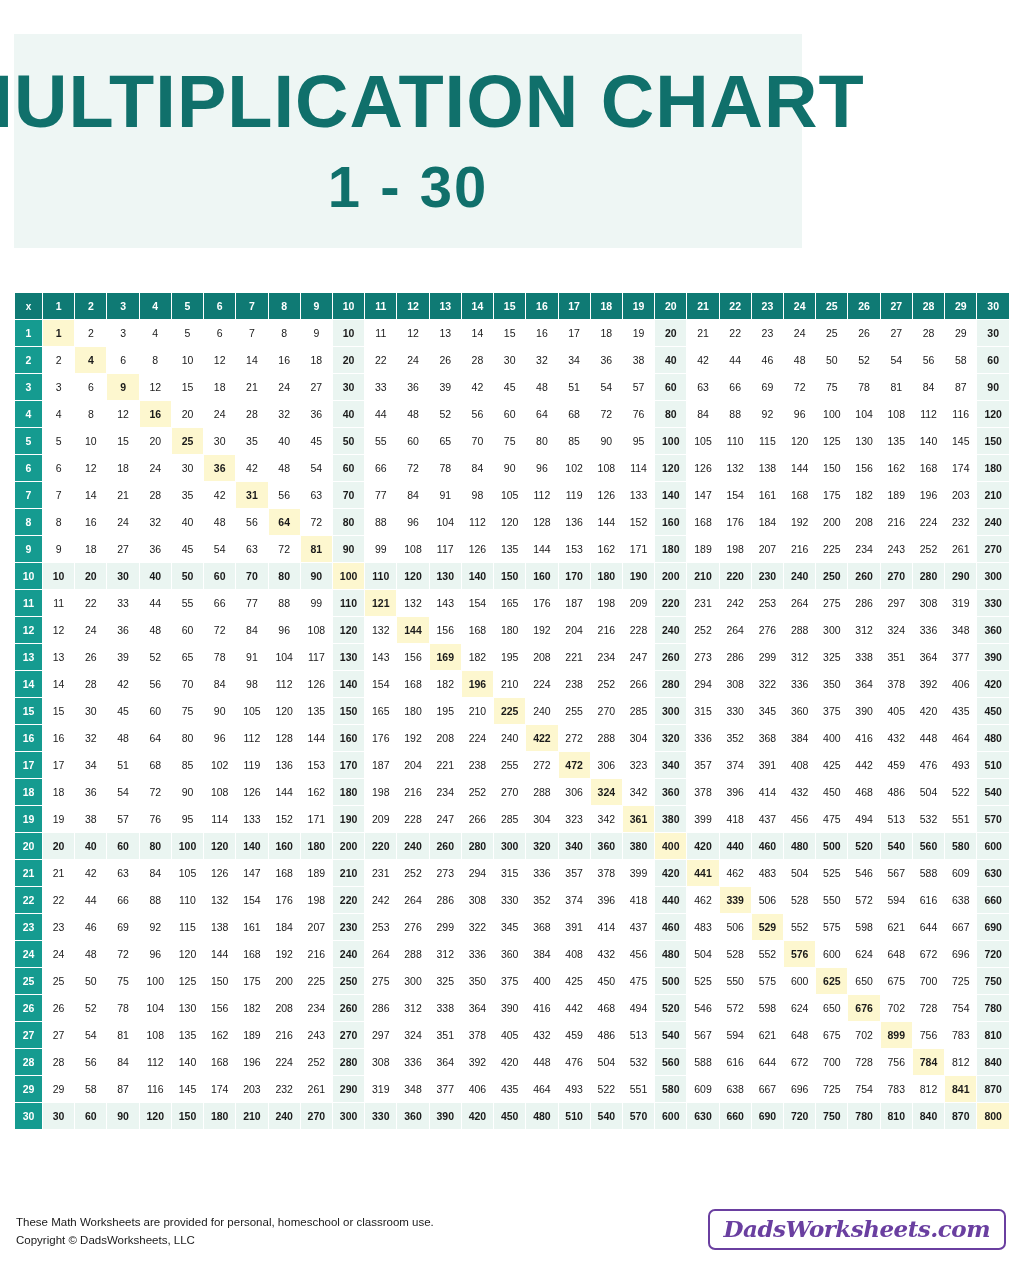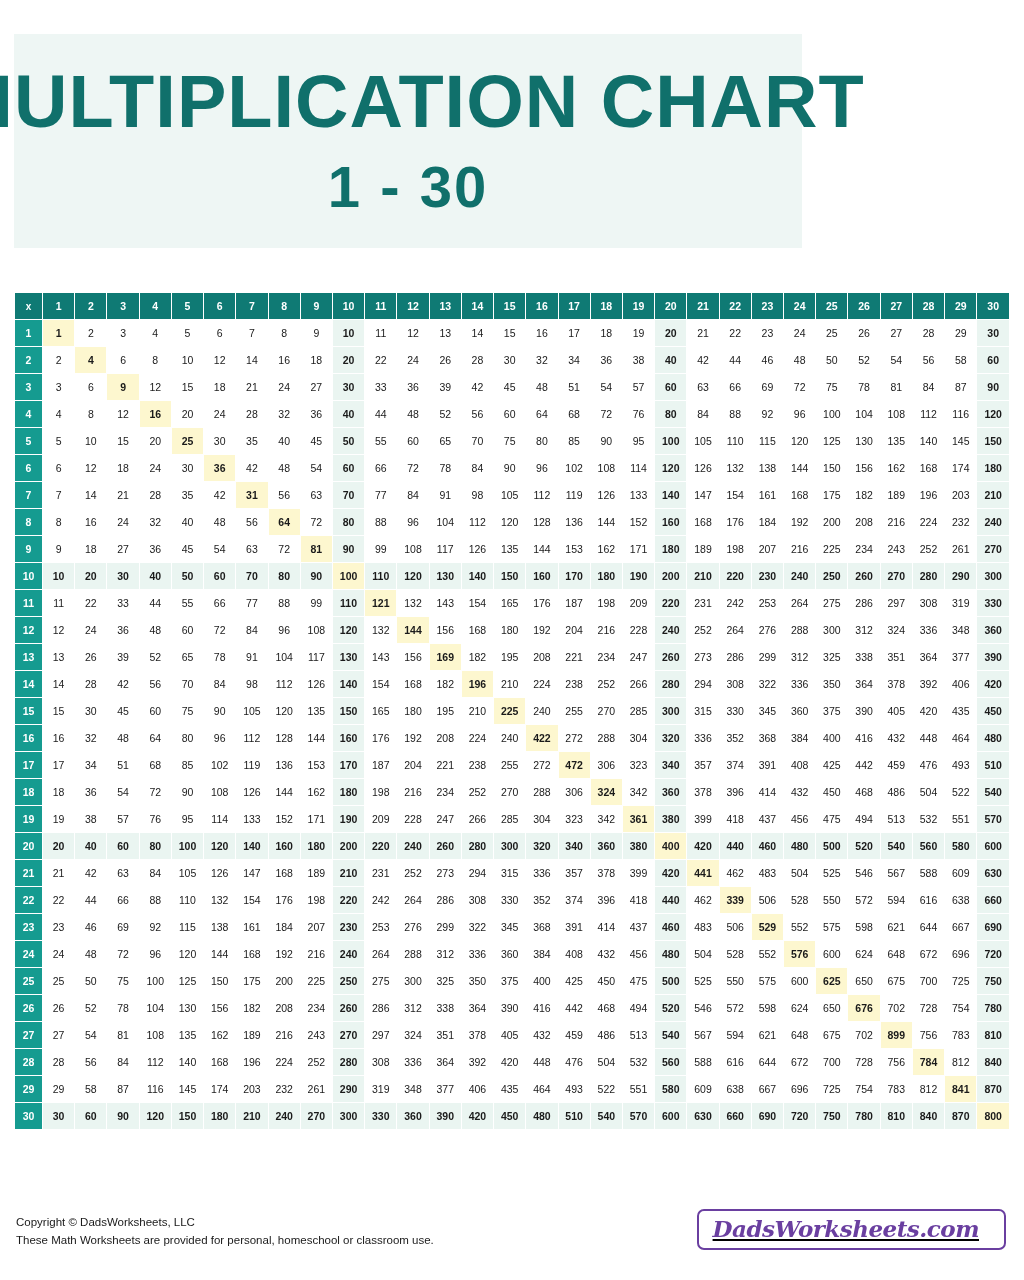--- a/index.html
+++ b/index.html
@@ -97,22 +97,21 @@
     width: 990px;
     display: flex;
     align-items: flex-end;
     justify-content: space-between;
   }
   .footer-text { font-size: 11.5px; color: #1a1a1a; line-height: 1.55; }
   .logo {
     border: 2px solid #6a3fa0;
     border-radius: 7px;
     background: #ffffff;
-    padding: 4px 25px 6px 14px;
-    text-decoration: underline;
+    padding: 4px 14px 6px 14px;
   }
   .logo-text {
     font-family: "DejaVu Serif", serif;
     font-weight: bold;
     font-style: italic;
     font-size: 23px;
     color: #6a3fa0;
     letter-spacing: -0.5px;
     white-space: nowrap;
   }
@@ -1187,21 +1186,21 @@
             <td class="cell tint bold">840</td>
             <td class="cell tint bold">870</td>
             <td class="cell diag">800</td>
           </tr>
         </tbody>
       </table>
   </div>
 
   <div class="footer">
     <div>
+      <div class="footer-text">These Math Worksheets are provided for personal, homeschool or classroom use.</div>
       <div class="footer-text">Copyright © DadsWorksheets, LLC</div>
-      <div class="footer-text">These Math Worksheets are provided for personal, homeschool or classroom use.</div>
     </div>
     <div class="logo">
       <div class="logo-text">DadsWorksheets.com</div>
     </div>
   </div>
 
 </div>
 
 </body></html>

